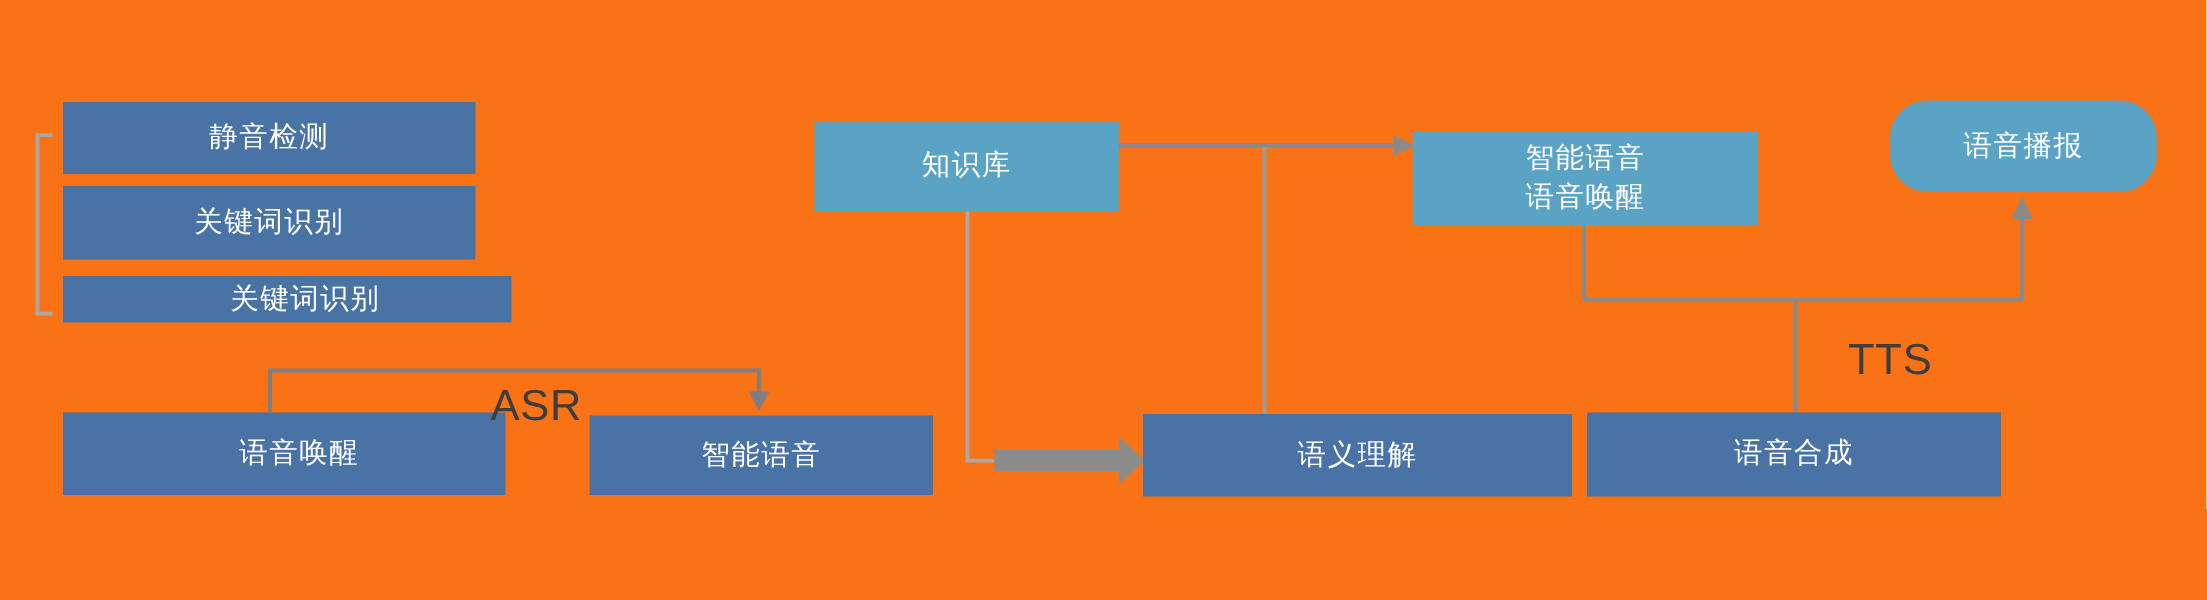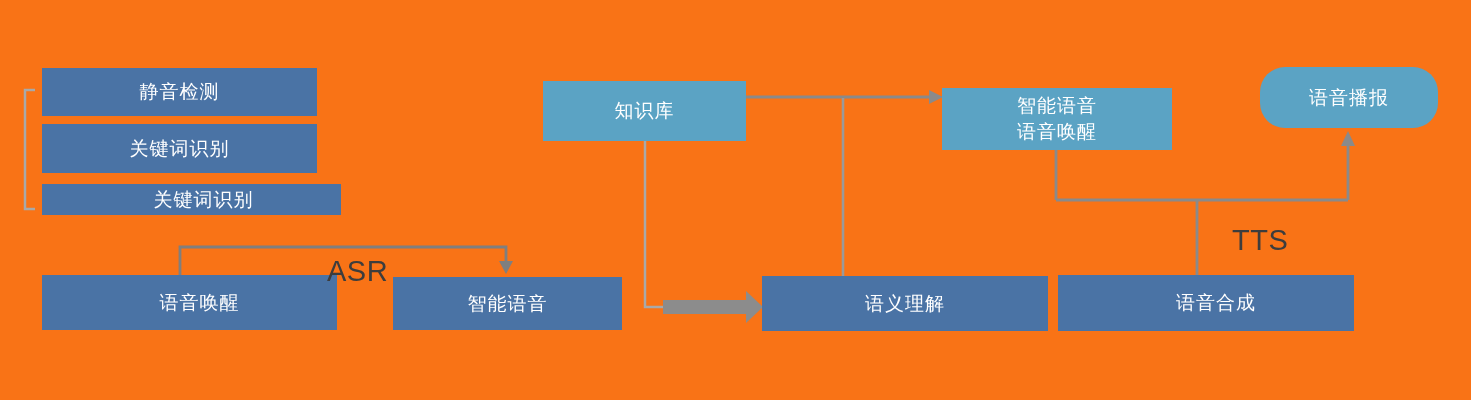--- a/index.html
+++ b/index.html
@@ -20,21 +20,21 @@
     letter-spacing:0.5px;line-height:1;
   }
   
   .n-silence   {left:42px;  top:68px;  width:275px; height:48px;}
   .n-slicing   {left:42px;  top:124px; width:275px; height:49px;}
   .n-keyword   {left:42px;  top:184px; width:275px; height:31px;padding-left:24px;}
   .n-wakeup    {left:42px;  top:275px; width:275px; height:55px;padding-left:20px;}
   .n-asr-box   {left:393px; top:277px; width:229px; height:53px;}
   .n-kb        {left:543px; top:67px;  width:203px; height:60px;margin-top:14px;}
   .n-semantic  {left:762px; top:276px; width:286px; height:55px;}
-  .n-tts-box   {left:1058px;top:275px; width:276px; height:56px;padding-left:20px;}
+  .n-tts-box   {left:1058px;top:275px; width:276px; height:56px;}
   .n-robot     {left:942px; top:66px;  width:230px; height:62px;margin-top:22px;}
   .n-broadcast {left:1260px;top:67px;  width:178px; height:61px;border-radius:25px;}
   .l-asr{left:327px;top:257px;}
   .l-tts{left:1232px;top:226px;}
 </style>
 </head>
 <body>
 
 <div class="stage">
 

